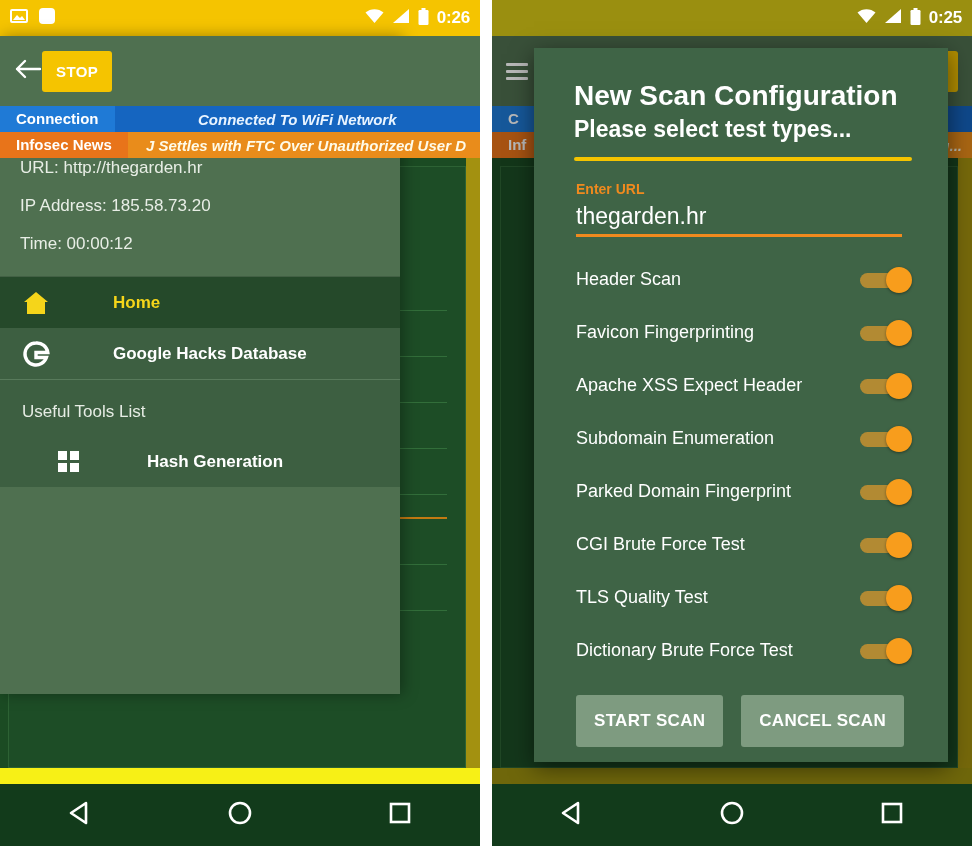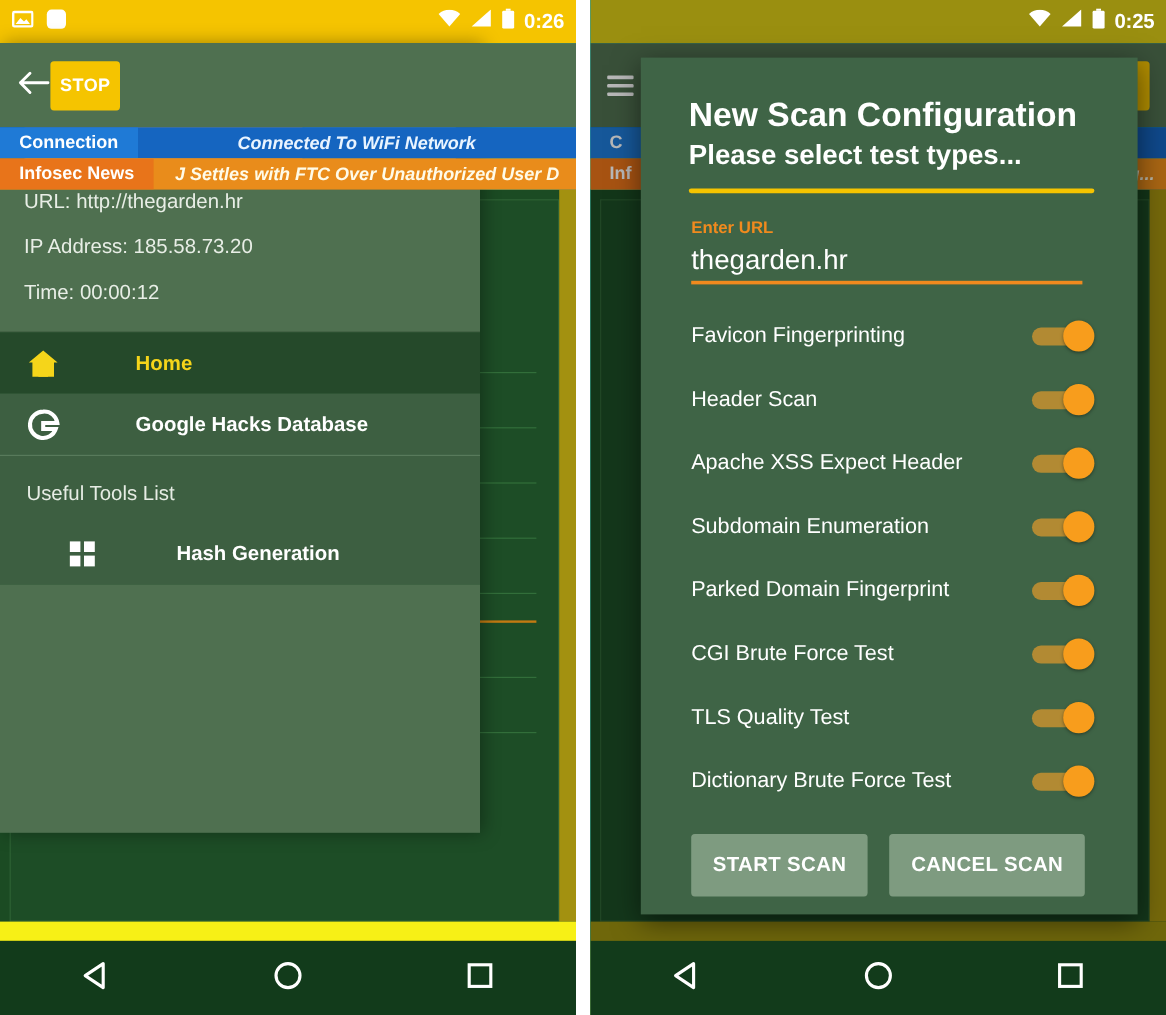--- a/index.html
+++ b/index.html
@@ -15,21 +15,21 @@
   }
   .screens {
     display: flex;
     width: 972px;
     height: 846px;
   }
   .phone {
     position: relative;
     height: 846px;
     overflow: hidden;
-    background: #14b8a6;
+    background: #5eead4;
   }
   #phone-left { width: 480px; }
   .gap { width: 12px; height: 846px; background: #ffffff; }
   #phone-right { width: 480px; }
 
   
   .statusbar {
     height: 36px;
     display: flex;
     align-items: center;
@@ -65,21 +65,21 @@
     flex: 1;
     text-align: center;
     margin: 0 8px;
     white-space: nowrap;
   }
   .stop-btn {
     background: #f5c400;
     color: #ffffff;
     font-size: 15px;
     font-weight: bold;
-    padding: 12px 8px;
+    padding: 12px 14px;
     border-radius: 3px;
     letter-spacing: 0.4px;
   }
   .scan-btn {
     background: #f5c400;
     color: #ffffff;
     font-size: 15px;
     font-weight: bold;
     padding: 12px 14px;
     border-radius: 3px;
@@ -573,28 +573,28 @@
       <div class="dlg-title">New Scan Configuration</div>
       <div class="dlg-sub">Please select test types...</div>
       <div class="dlg-rule"></div>
 
       <div class="url-label">Enter URL</div>
       <div class="url-value">thegarden.hr</div>
       <div class="url-underline"></div>
 
       <div id="options-list">
           <div class="opt-row">
+            <span class="opt-label">Header Scan</span>
+            <span class="switch">
+              <span class="track"></span>
+              <span class="thumb"></span>
+            </span>
+          </div>
+          <div class="opt-row">
             <span class="opt-label">Favicon Fingerprinting</span>
-            <span class="switch">
-              <span class="track"></span>
-              <span class="thumb"></span>
-            </span>
-          </div>
-          <div class="opt-row">
-            <span class="opt-label">Header Scan</span>
             <span class="switch">
               <span class="track"></span>
               <span class="thumb"></span>
             </span>
           </div>
           <div class="opt-row">
             <span class="opt-label">Apache XSS Expect Header</span>
             <span class="switch">
               <span class="track"></span>
               <span class="thumb"></span>

